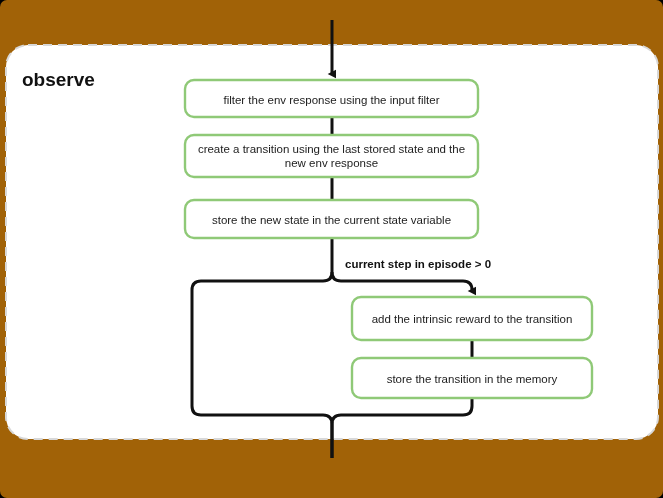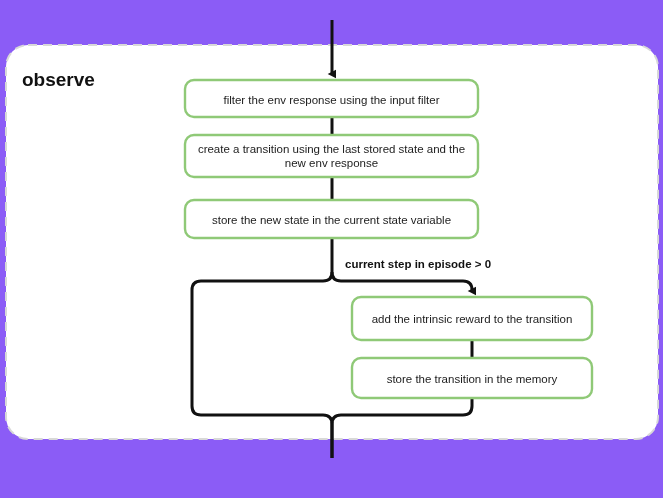--- a/index.html
+++ b/index.html
@@ -4,23 +4,24 @@
 <style>
   html, body {
     margin: 0;
     padding: 0;
     background: #000000;
   }
   #stage {
     position: relative;
     width: 663px;
     height: 498px;
-    background: #8b5cf6;
+    background: #a16207;
     overflow: hidden;
     font-family: "Liberation Sans", sans-serif;
+    border-radius: 7px;
   }
   #diagram-svg {
     position: absolute;
     left: 0;
     top: 0;
     width: 663px;
     height: 498px;
     display: block;
   }
   .group-title {

